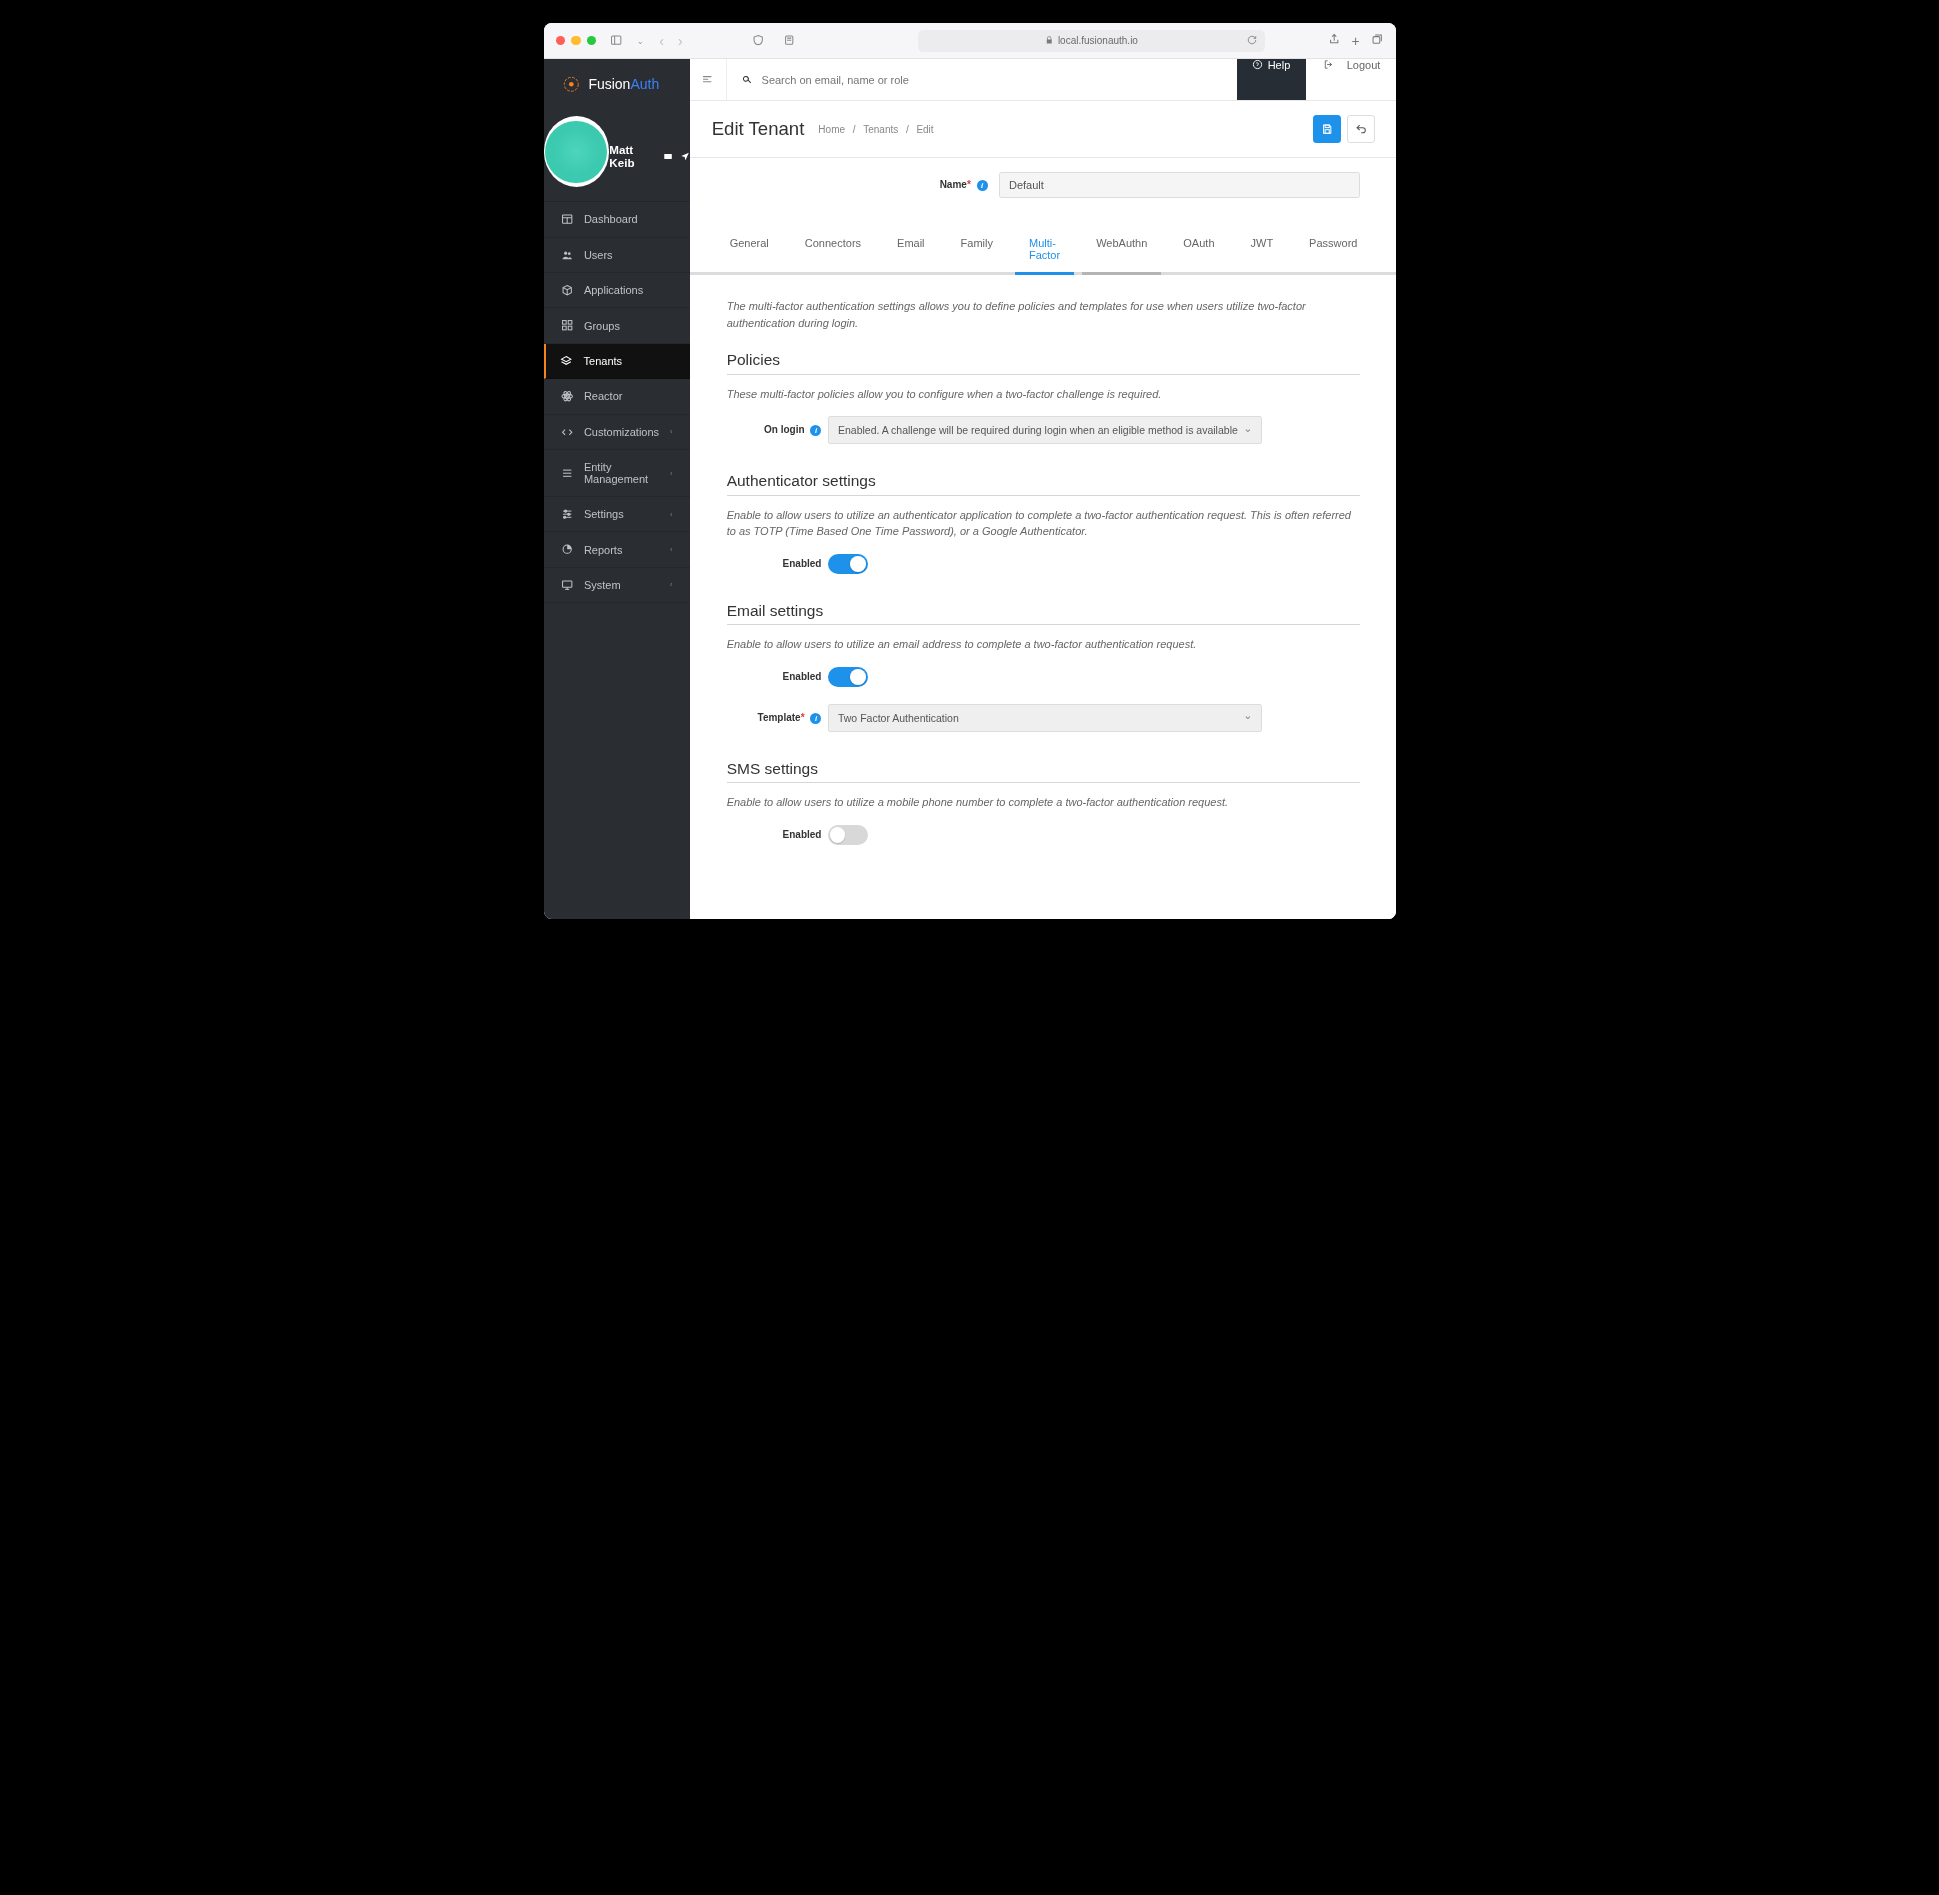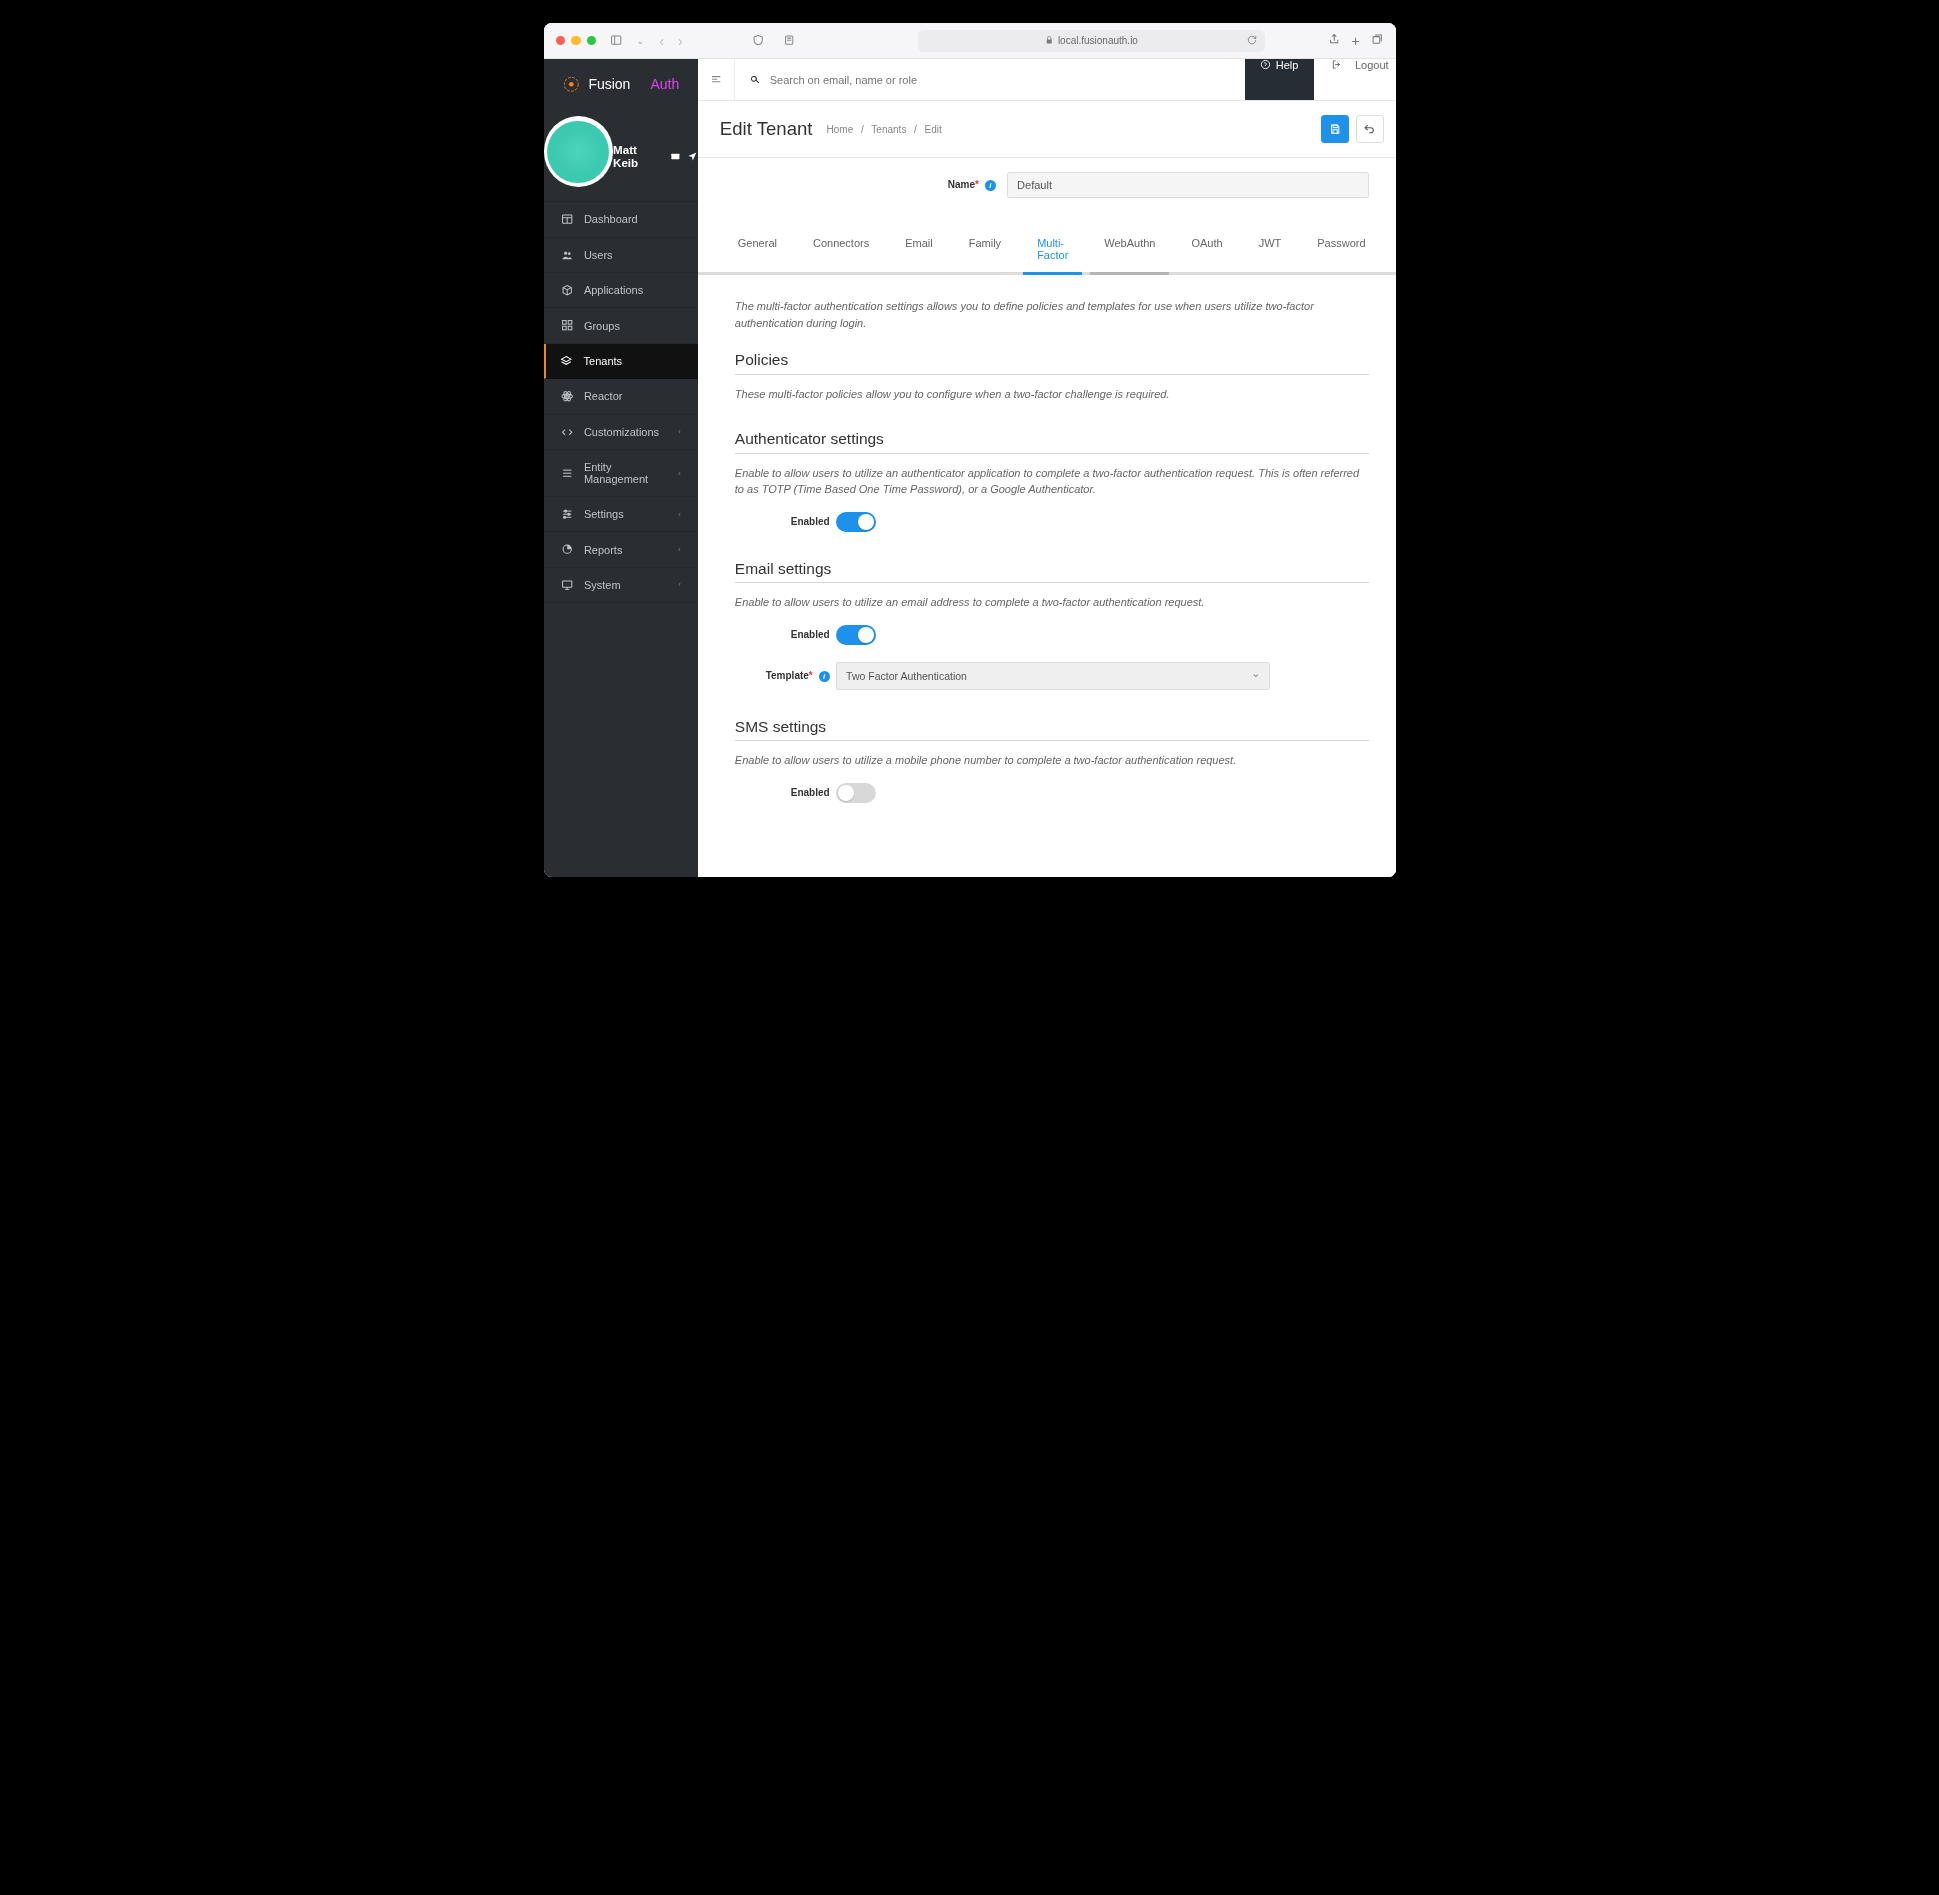--- a/index.html
+++ b/index.html
@@ -21,21 +21,21 @@
     .url-bar .lock { color: #7a7a7a; }
     .chrome-right { display: flex; gap: 11px; color: #7a7a7a; }
     
     .app { display: flex; min-height: 813px; }
     
     
     .sidebar { width: 187px; background: #2a2d31; color: #cfd2d5; display: flex; flex-direction: column; }
     .logo-area { display: flex; align-items: center; gap: 7.7px; padding: 15.5px 18.6px; }
     .logo-mark { width: 18.6px; height: 18.6px; }
     .logo-text { font-size: 14px; color: #fff; font-weight: 400; }
-    .logo-text .orange { color: #d946ef; padding-left: 20px; }
+    .logo-text .orange { color: #3b82f6; }
     .avatar-wrap { display: flex; flex-direction: row; align-items: center; padding: 7.7px 0 14px; }
     .avatar-circle { width: 71px; height: 71px; border-radius: 50%; background: #fff; display: flex; align-items: center; justify-content: center; }
     .avatar-inner { width: 62px; height: 62px; border-radius: 50%; background: #3bc9b0; position: relative; overflow: hidden; }
     .avatar-inner::before { content: ""; position: absolute; inset: 7.7px; background: radial-gradient(circle at center, #4dd5bd 0%, #3bc9b0 70%); border-radius: 50%; }
     .username-row { display: flex; align-items: center; gap: 6.2px; margin-top: 9.3px; font-size: 11.6px; color: #fff; font-weight: 600; }
     .username-row svg { width: 11px; height: 11px; }
     
     .nav-list { list-style: none; border-top: 0.8px solid #232528; }
     .nav-item { display: flex; align-items: center; gap: 11px; padding: 11px 17px; font-size: 11px; color: #bfc3c8; border-bottom: 0.8px solid rgba(0,0,0,0.12); cursor: pointer; position: relative; }
     .nav-item.active { background: #111; color: #fff; border-left: 2.3px solid #f58320; padding-left: 14.7px; }
@@ -346,20 +346,28 @@
           <div class="tab">JWT</div>
           <div class="tab">Password</div>
         </div>
 
         <div class="tab-body">
           <p class="desc">The multi-factor authentication settings allows you to define policies and templates for use when users utilize two-factor authentication during login.</p>
 
           <div class="section">
             <h2 class="section-title">Policies</h2>
             <p class="section-desc">These multi-factor policies allow you to configure when a two-factor challenge is required.</p>
+            <div class="field-row">
+              <label class="field-label"><span>On login</span> <span class="info-ic">i</span></label>
+              <div class="field-control select-wrap">
+                <select class="select">
+                  <option>Enabled. A challenge will be required during login when an eligible method is available</option>
+                </select>
+              </div>
+            </div>
           </div>
 
           <div class="section">
             <h2 class="section-title">Authenticator settings</h2>
             <p class="section-desc">Enable to allow users to utilize an authenticator application to complete a two-factor authentication request. This is often referred to as TOTP (Time Based One Time Password), or a Google Authenticator.</p>
             <div class="field-row">
               <label class="field-label">Enabled</label>
               <div class="field-control">
                 <div class="toggle on">
                     <div class="knob"></div>

